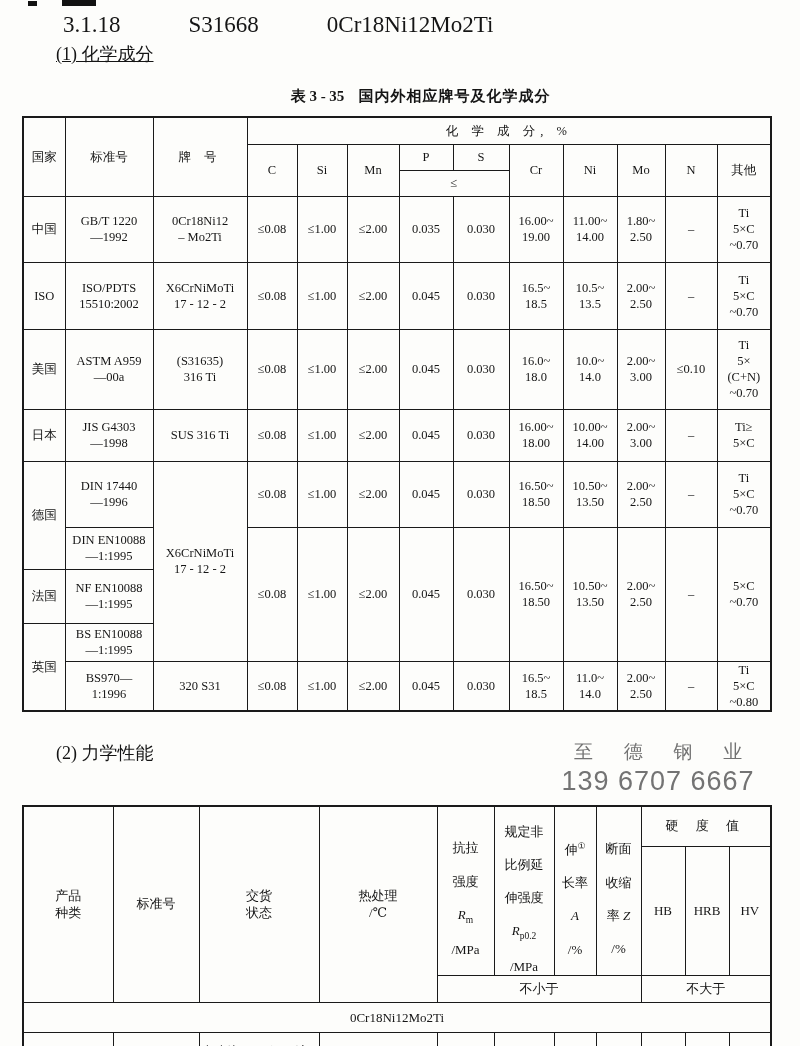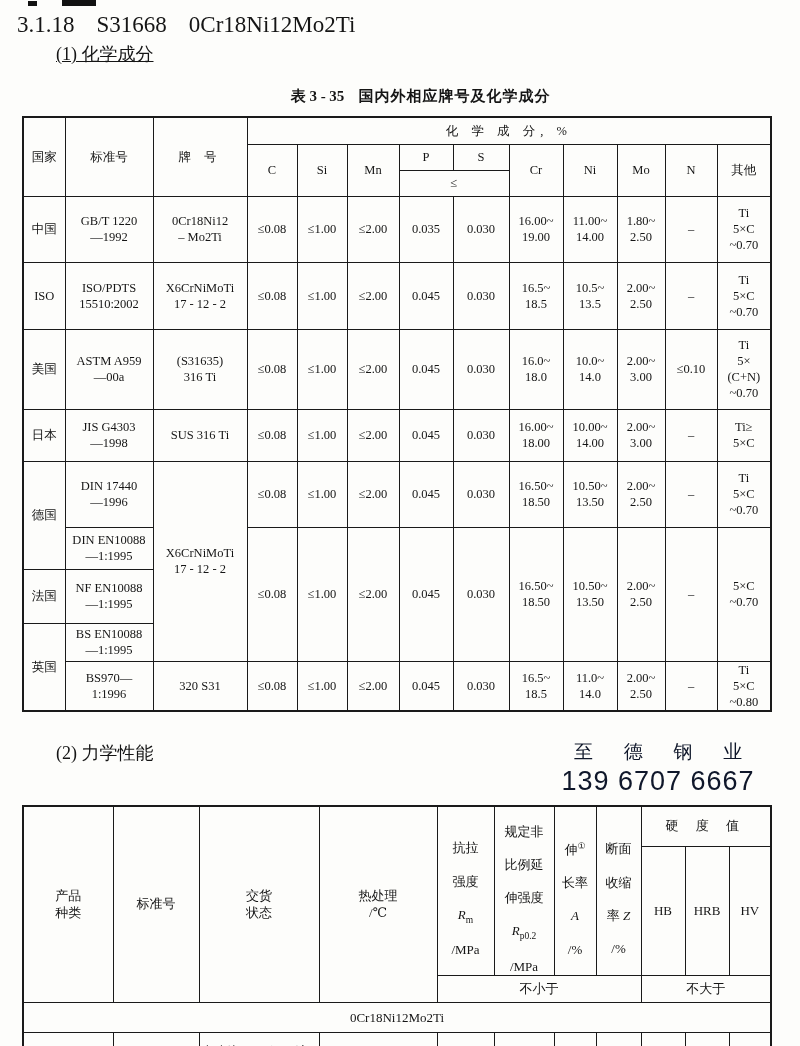--- a/index.html
+++ b/index.html
@@ -6,21 +6,21 @@
   html,body { margin:0; padding:0; background:#fdfdfb; }
   .page {
     position:relative; width:800px; height:1046px; background:#fdfdfb;
     font-family:"Liberation Serif","DejaVu Serif",serif; color:#151515; overflow:hidden;
   }
   .mark { position:absolute; background:#121212; }
   .m1 { left:28px; top:1px; width:9px; height:5px; }
   .m2 { left:62px; top:0px; width:34px; height:6px; }
 
   .doc-title { position:absolute; left:17px; top:12px; font-size:23px; white-space:nowrap; }
-  .doc-title span { margin-right:22px; }
+  .doc-title span { margin-right:22px;margin-left:46px; }
 
   .sub { position:absolute; left:56px; font-size:18px; }
   .s1 { top:42px;text-decoration:underline; }
   .s2 { top:741px; }
 
   .caption { position:absolute; left:0; width:100%; text-align:center; font-weight:bold; font-size:15px; }
   .cap1 { top:87px;padding-left:41px; }
   .cap2 { top:776px; }
   .caption .cap-text { margin-left:14px; letter-spacing:1px; }
 
@@ -256,21 +256,21 @@
       <td>–</td>
       <td>Ti
 5×C
 ~0.80</td>
     </tr>
   </tbody>
     </table>
 
   <div class="sub s2">(2) 力学性能</div>
 
-  <div class="watermark" style="color: #0f172a;">
+  <div class="watermark" style="color: #737373;">
     <div class="wm1">至 德 钢 业</div>
     <div class="wm2">139 6707 6667</div>
   </div>
 
 
   <table id="t2">
     <colgroup>
       <col style="width:90px">
         <col style="width:86px">
         <col style="width:120px">

